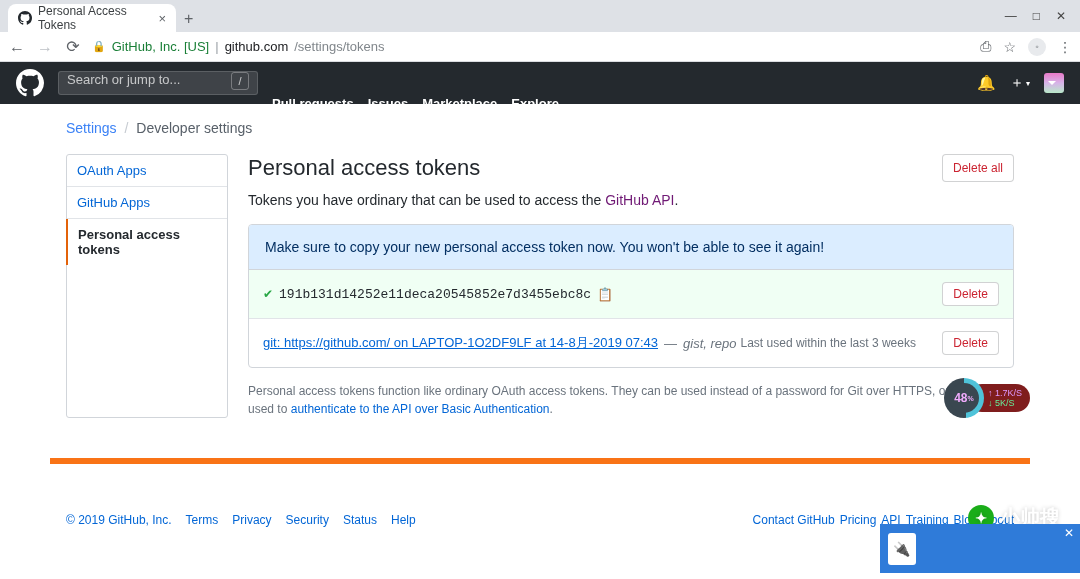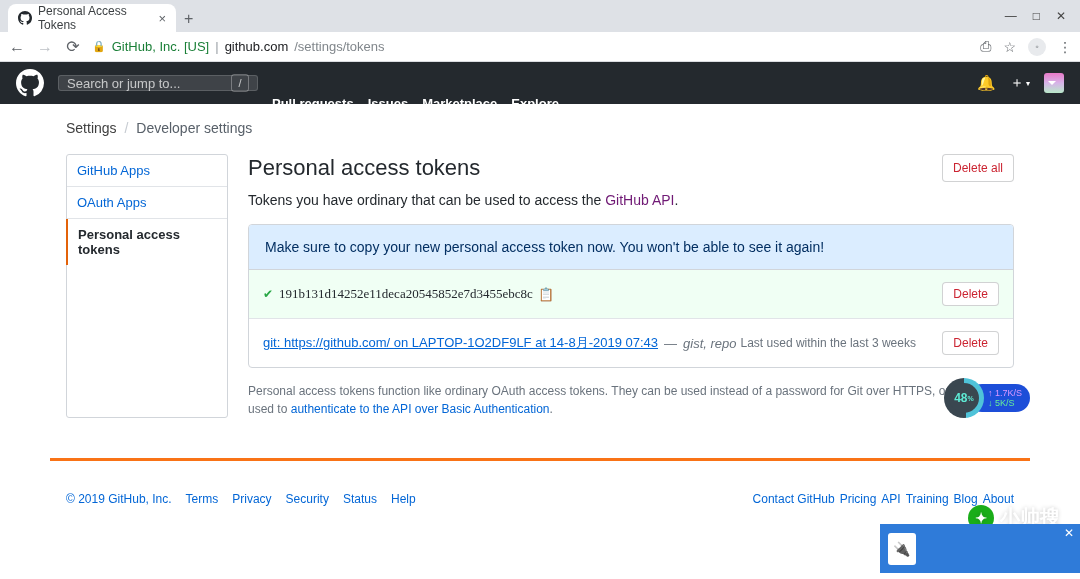--- a/index.html
+++ b/index.html
@@ -19,32 +19,32 @@
   .omnibox .lock { color: #1a7f37; font-size:11px;}
   .omnibox .secure { color: #1a7f37; }
   .omnibox .sep { color: #9aa0a6; }
   .omnibox .path-dim { color: #80868b; }
   .right-icons { display:flex; gap:12px; align-items:center; color:#5f6368; font-size:14px;}
   .prof-circle { width:18px; height:18px; border-radius:50%; background:#e8eaed; display:flex; align-items:center; justify-content:center; font-size:10px;}
 
   
   .gh-header { background: #24292e; height: 42px; display:flex; align-items:center; padding: 0 16px; gap: 14px; color:#fff; font-size:14px;}
   .gh-logo { width:28px; height:28px; display:flex; align-items:center; justify-content:center;}
-  .gh-search { background: hsla(0,0%,100%,.125); border:1px solid hsla(0,0%,100%,.15); border-radius:3px; width:200px; height:16px; display:flex; align-items:center; padding:0 8px; color:hsla(0,0%,100%,.7); font-size:13px;}
+  .gh-search { background: hsla(0,0%,100%,.125); border:1px solid hsla(0,0%,100%,.15); border-radius:3px; width:200px; height:24px; display:flex; padding:0 8px; color:hsla(0,0%,100%,.7); font-size:13px;}
   .gh-search .slash{ margin-left:auto; border:1px solid hsla(0,0%,100%,.3); border-radius:3px; width:18px; height:18px; font-size:11px; display:flex; align-items:center; justify-content:center;}
   .gh-navlinks{display:flex; gap:14px; font-weight:600; font-size:13px;margin-top:40px;}
   .gh-navlinks span{color:#fff;}
   .gh-right{margin-left:auto; display:flex; gap:14px; align-items:center;}
   .gh-plus{display:flex; align-items:center; gap:2px; font-size:14px;}
   .gh-avatar{width:20px; height:20px; border-radius:3px; background:linear-gradient(180deg,#e879c8 0%,#d6b3e8 50%,#b8e8c8 100%); display:flex;align-items:center;}
   .gh-avatar::after{content:""; border-left:4px solid transparent; border-right:4px solid transparent; border-top:4px solid #fff; margin-left:4px;}
 
   
   .crumbs{ max-width:980px; margin: 16px auto 0; padding: 0 16px; font-size:14px; color:#586069;}
-  .crumbs a{ color:#404040; text-decoration:none;}
+  .crumbs a{ color:#3b82f6; text-decoration:none;}
   .crumbs .sep{ color: #c6cbd1; margin: 0 4px;}
 
   
   .layout{ max-width:980px; margin: 18px auto 0; padding:0 16px; display:flex; gap:20px;}
   .sidemenu{ width:162px; background:#fff; border:1px solid #d1d5da; border-radius:3px; font-size:13px;}
   .sidemenu .mi{ padding:8px 10px; border-bottom:1px solid #e1e4e8; color:#0366d6; cursor:pointer;}
   .sidemenu .mi:last-child{ border-bottom:none;}
   .sidemenu .mi.sel{ color:#24292e; font-weight:600; border-left:2px solid #e36209; background:#fff; margin-left:-1px;}
 
   .main{ flex:1;}
@@ -56,44 +56,44 @@
   .btn-danger-outline.small{ padding:2px 10px;}
   .subtext{ font-size:14px; color:#24292e; margin-bottom:16px;}
   .subtext a{ color:#701a75; text-decoration:none;}
 
   .box{ border:1px solid #d1d5da; border-radius:4px; overflow:hidden;}
   .flash{ background:#dbedff; color:#032f62; padding:14px 16px; font-size:14px; border-bottom:1px solid #d1d5da;}
   .row{ display:flex; align-items:center; padding:12px 14px; border-bottom:1px solid #e1e4e8; font-size:13px;}
   .row:last-child{ border-bottom:none;}
   .row.new{ background:#f0fff4;}
   .chk{ color:#28a745; margin-right:6px; font-size:12px;}
-  .token-code{ font-family: Liberation Serif, serif; font-size:13px; color:#24292e;}
+  .token-code{ font-family: Liberation Mono, monospace; font-size:13px; color:#24292e;}
   .copy{ color:#0366d6; margin-left:6px; font-size:13px;}
   .tok-link{ color:#0366d6;}
   .scopes{ color:#6a737d; font-style:italic; margin-left:6px;}
   .dash{ color:#6a737d; margin-left:6px;}
   .lastused{ color:#6a737d; margin-left:4px; font-size:12px;}
   .row .btn{ margin-left:auto;}
 
   .note{ font-size:12px; color:#6a737d; margin-top:14px; line-height:1.5;}
   .note a{ color:#0366d6; text-decoration:none;}
 
   
-  .footer{ max-width:980px; margin:40px auto 0; padding:26px 16px 0; border-top:3px solid #f97316; display:flex; align-items:center; font-size:12px;}
+  .footer{ max-width:980px; margin:40px auto 0; padding:44px 16px 0; border-top:6px solid #f97316; display:flex; align-items:center; font-size:12px;}
   .footer .fl{ display:flex; gap:14px; align-items:center;}
   .footer .fl span,.footer .fr span{ color:#0366d6;}
   .footer .copy-txt{ color:#586069;}
   .footer .mid{ flex:1; display:flex; justify-content:center; color:#c6cbd1;}
   .footer .fr{ display:flex; gap:5px;}
 
   
   .meter{ position:absolute; right:50px; top:378px; display:flex; align-items:center;}
-  .ring{ width:40px; height:40px; border-radius:50%; background: conic-gradient(#4fc3d9 0 48%, #3a4750 48% 100%); display:flex; align-items:center; justify-content:center; color:#5eead4; font-size:12px; font-weight:600; z-index:2;text-align:center;}
+  .ring{ width:40px; height:40px; border-radius:50%; background: conic-gradient(#4fc3d9 0 48%, #3a4750 48% 100%); display:flex; align-items:center; justify-content:center; color:#f0abfc; font-size:12px; font-weight:600; z-index:2;text-align:center;}
   .ring-inner{ width:30px; height:30px; border-radius:50%; background:#3a4750; display:flex; align-items:center; justify-content:center;}
-  .bubble{ background:#1d4ed8; color:#cfe; font-size:9px; border-radius:14px; padding:4px 8px 4px 20px; margin-left:-16px;}
+  .bubble{ background:#7f1d1d; color:#cfe; font-size:9px; border-radius:14px; padding:4px 8px 4px 20px; margin-left:-16px;}
   .bubble .l1{ color:#d9f;}
   .bubble .l2{ color:#6e9;}
 
   .toast{ position:absolute; right:0; bottom:6px; width:200px; height:49px; background:#2f7bd9; color:#fff; display:flex; align-items:center; padding:4px 8px; gap:8px;}
   .toast .ico{ width:28px; height:32px; background:#fff; border-radius:3px; display:flex; align-items:center; justify-content:center; color:#2f7bd9; font-size:14px;}
   .toast .tx{ font-size:12px; line-height:1.3;}
   .toast .x{ position:absolute; top:2px; right:6px; font-size:12px;}
 
   .wm{ position:absolute; right:20px; bottom:48px; display:flex; align-items:center; gap:6px; color:#fff; font-size:20px; font-weight:600; text-shadow:0 0 4px rgba(0,0,0,.2);}
   .wm-badge{ width:26px; height:26px; border-radius:50%; background:#1aad19; color:#fff; display:flex; align-items:center; justify-content:center; font-size:14px;}
@@ -163,22 +163,22 @@
 </div>
 
 <div class="crumbs">
   <a href="#">Settings</a>
   <span class="sep">/</span>
   <span>Developer settings</span>
 </div>
 
 <div class="layout">
   <div class="sidemenu">
+    <div class="mi">OAuth Apps</div>
     <div class="mi">GitHub Apps</div>
-    <div class="mi">OAuth Apps</div>
     <div class="mi sel">Personal access tokens</div>
   </div>
 
   <div class="main">
     <div class="pg-head">
       <h2 class="pg-title">Personal access tokens</h2>
       <div class="pg-actions">
         <button class="btn btn-danger-outline">Delete all</button>
       </div>
     </div>

